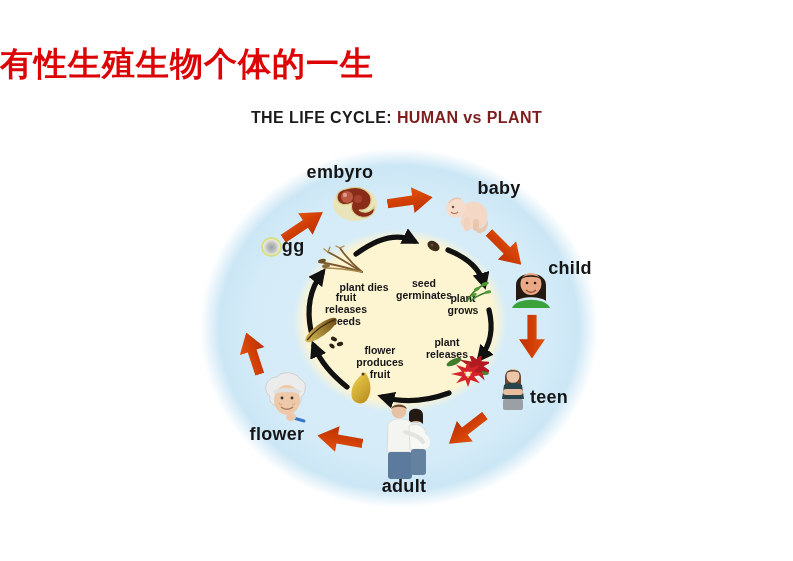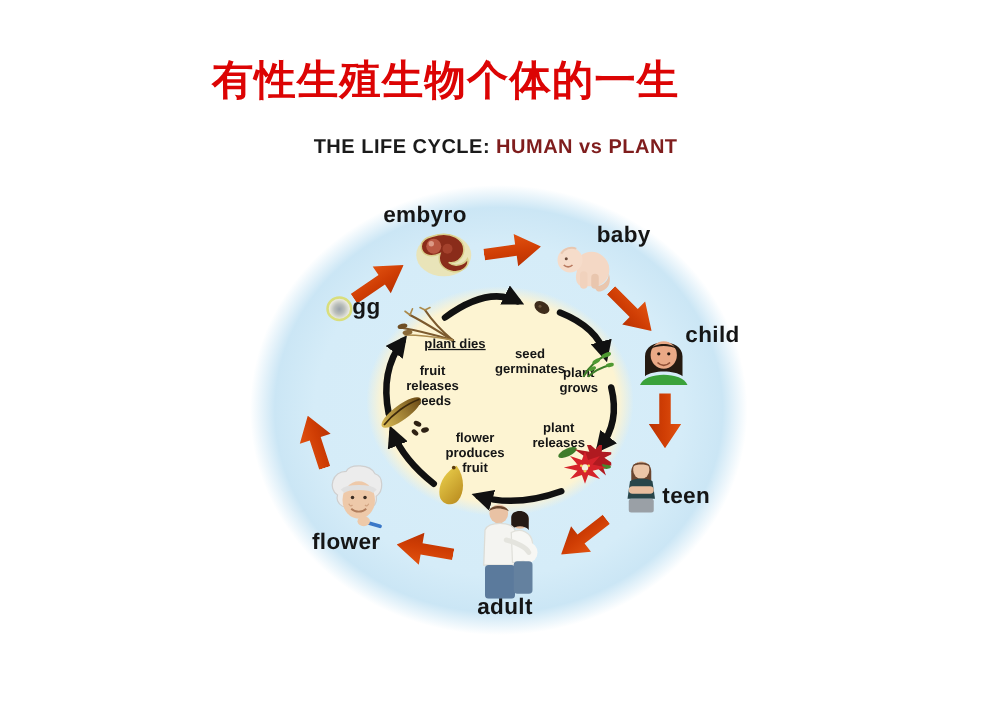--- a/index.html
+++ b/index.html
@@ -3,21 +3,21 @@
 <meta charset="utf-8">
 <style>
   html,body{margin:0;padding:0;background:#ffffff;}
   .slide{
     position:relative;width:793px;height:561px;background:#ffffff;overflow:hidden;
     font-family:"Liberation Sans","DejaVu Sans",sans-serif;
   }
   .abs{position:absolute;}
   
   .main-title{
-    left:0;top:42px;width:713px;text-align:center;
+    left:0;top:42px;width:713px;text-align:left;
     font-size:33px;font-weight:bold;color:#dc0404;letter-spacing:1px;
   }
   .sub-title{
     left:0;top:109px;width:793px;text-align:center;
     font-size:16px;font-weight:bold;color:#1b1b1b;letter-spacing:.4px;
   }
   .sub-title .accent{color:#7f1d1d;}
   
   .outer-ellipse{
     left:200px;top:148px;width:398px;height:360px;border-radius:50%;
@@ -108,21 +108,21 @@
   </svg>
 
   <div class="abs lbl-human" style="left:340px;top:172px;">embyro</div>
   <div class="abs lbl-human" style="left:499px;top:188px;">baby</div>
   <div class="abs lbl-human" style="left:570px;top:268px;">child</div>
   <div class="abs lbl-human" style="left:549px;top:397px;">teen</div>
   <div class="abs lbl-human" style="left:404px;top:486px;">adult</div>
   <div class="abs lbl-human" style="left:277px;top:434px;">flower</div>
   <div class="abs lbl-human" style="left:240px;top:246px;margin-left:48px;">egg</div>
 
-  <div class="abs lbl-plant" style="left:364px;top:276px;text-decoration:underline;">plant dies</div>
+  <div class="abs lbl-plant" style="left:364px;top:288px;">plant dies</div>
   <div class="abs lbl-plant" style="left:424px;top:263px;margin-top:27px;">seed
 germinates</div>
   <div class="abs lbl-plant" style="left:463px;top:305px;">plant
 grows</div>
   <div class="abs lbl-plant" style="left:447px;top:349px;">plant
 releases</div>
   <div class="abs lbl-plant" style="left:380px;top:363px;">flower
 produces
 fruit</div>
   <div class="abs lbl-plant" style="left:346px;top:310px;">fruit

